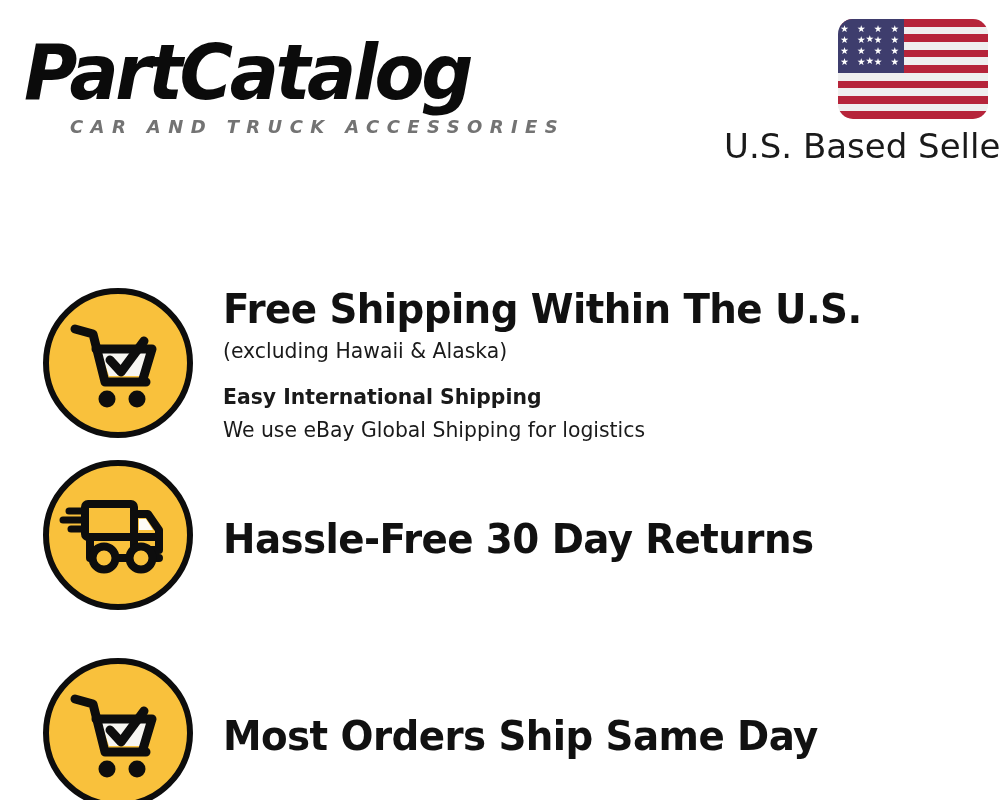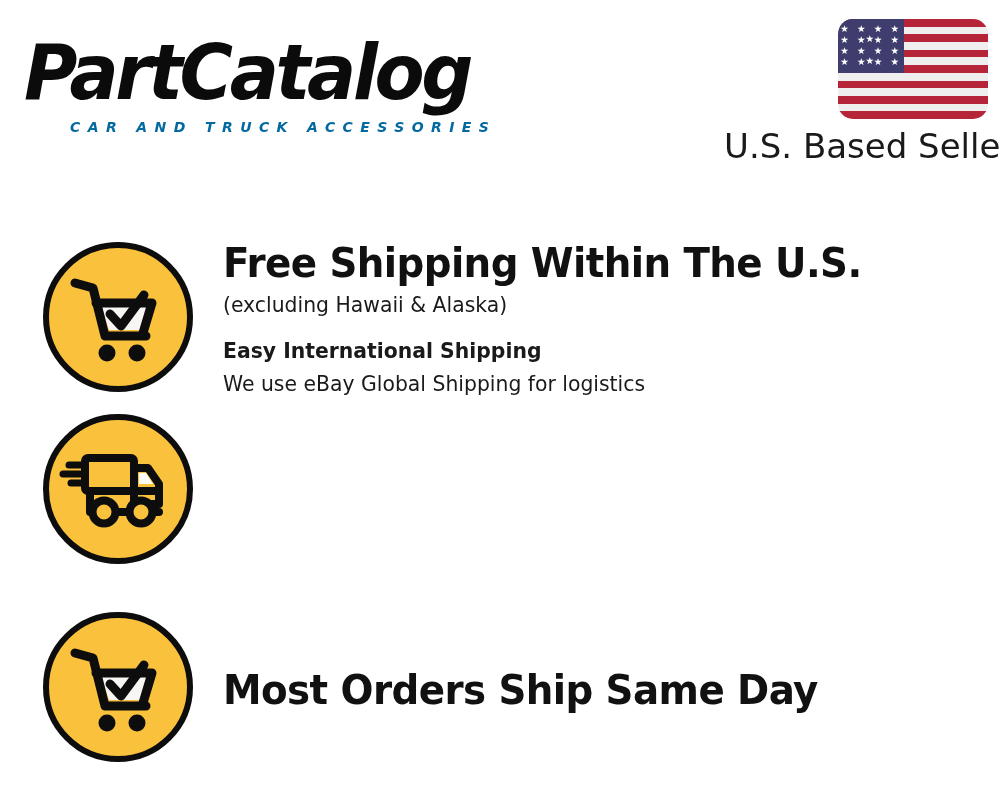--- a/index.html
+++ b/index.html
@@ -42,24 +42,24 @@
     transform: scaleX(0.96);
     transform-origin: left top;
   }
   #brand-tagline {
     position: absolute;
     left: 46px;
     top: 90px;
     font-family: "DejaVu Sans", sans-serif;
     font-weight: 700;
     font-style: italic;
-    font-size: 14px;
+    font-size: 18px;
     letter-spacing: 7.4px;
     line-height: 16px;
-    color: #0369a1;
+    color: #737373;
     white-space: nowrap;
     transform: scaleY(0.95);
     transform-origin: left top;
   }
 
   
   #us-flag-badge {
     position: absolute;
     left: 838px;
     top: 11px;
@@ -103,21 +103,21 @@
     text-align: center;
     font-family: "DejaVu Sans", sans-serif;
     font-weight: 400;
     font-size: 34px;
     line-height: 40px;
     color: #1a1a1a;
     white-space: nowrap;
   }
 
   
-  .feature-row { position: absolute; left: 0; width: 908px; }
+  .feature-row { position: absolute; left: 0; width: 908px; margin-top: 46px; }
   #feature-row-0 { top: 240px; height: 170px; }
   #feature-row-1 { top: 418px; height: 155px; }
   #feature-row-2 { top: 616px; height: 155px; }
 
   .badge-circle {
     position: absolute;
     left: 43px;
     top: 8px;
     width: 138px;
     height: 138px;
@@ -228,20 +228,23 @@
       <path d="M90 53 L97 53 L104 64 L90 64 Z" fill="#fdfcf7"></path>
       <path d="M41 71 L110 71" stroke="#0d0d0d" stroke-width="8"></path>
       <path d="M41 71 L41 92 L110 92" fill="none" stroke="#0d0d0d" stroke-width="8" stroke-linecap="round" stroke-linejoin="round"></path>
       <path d="M20 45 L34 45" stroke="#0d0d0d" stroke-width="7" stroke-linecap="round"></path>
       <path d="M14 54 L34 54" stroke="#0d0d0d" stroke-width="7" stroke-linecap="round"></path>
       <path d="M22 63 L34 63" stroke="#0d0d0d" stroke-width="7" stroke-linecap="round"></path>
       <circle cx="55" cy="92" r="11.5" fill="#f9c13c" stroke="#0d0d0d" stroke-width="8"></circle>
       <circle cx="92" cy="92" r="11.5" fill="#f9c13c" stroke="#0d0d0d" stroke-width="8"></circle>
     </svg>
   </div>
+  <div class="feature-text">
+    <div class="feature-heading">Hassle-Free 30 Day Returns</div>
+  </div>
 </div>
 
 <div class="feature-row" id="feature-row-2">
   <div class="badge-circle">
     <svg viewBox="0 0 138 138" xmlns="http://www.w3.org/2000/svg" aria-hidden="true">
       <path d="M52 58 L99 58 L92 82 L60 82 Z" fill="#f7f6f2"></path>
       <path d="M26 35 L44 40 L56 88 L97 88" fill="none" stroke="#0d0d0d" stroke-width="9" stroke-linecap="round" stroke-linejoin="round"></path>
       <path d="M47 55 L103 55 L94 85" fill="none" stroke="#0d0d0d" stroke-width="9" stroke-linecap="round" stroke-linejoin="round"></path>
       <path d="M61 66 L72 78 L95 47" fill="none" stroke="#0d0d0d" stroke-width="9" stroke-linecap="round" stroke-linejoin="round"></path>
       <circle cx="58" cy="105" r="8.5" fill="#0d0d0d"></circle>

